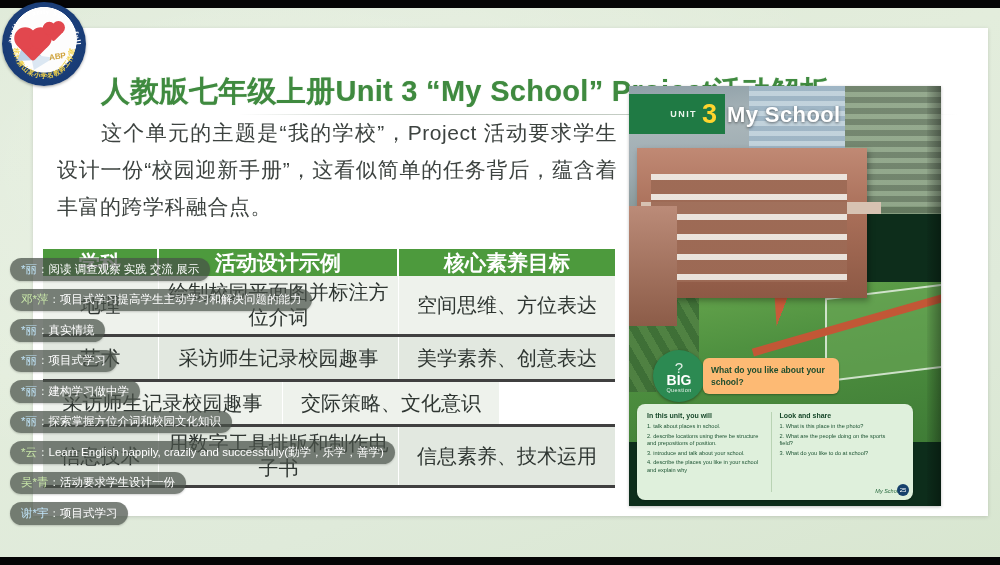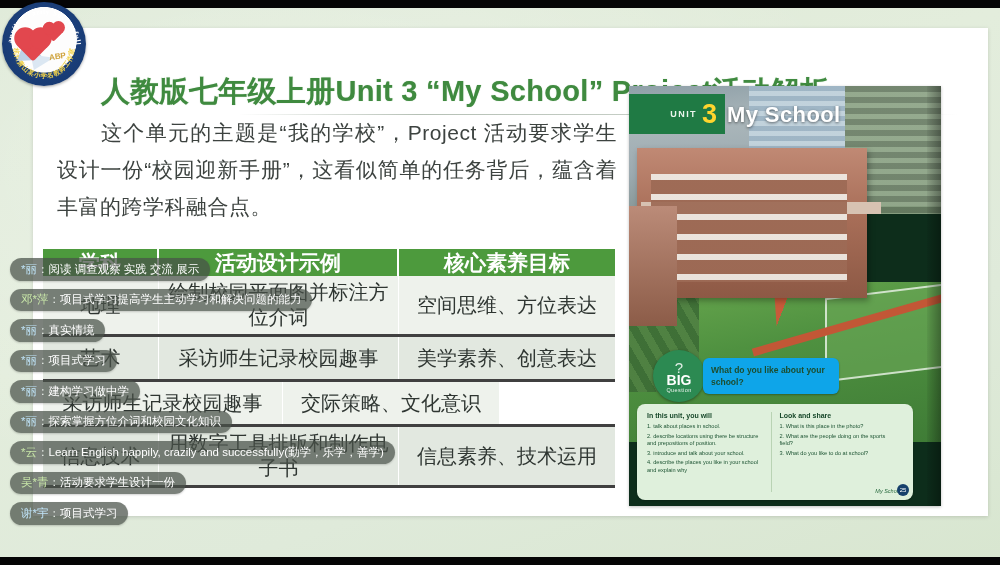--- a/index.html
+++ b/index.html
@@ -146,21 +146,21 @@
   .bigq{
     position:absolute;left:24px;top:264px;width:52px;height:52px;border-radius:50%;
     background:#2c8a52;color:#fff;display:flex;flex-direction:column;
     align-items:center;justify-content:center;box-shadow:0 1px 3px rgba(0,0,0,.4);
   }
   .bigq .qmark{font-size:15px;line-height:10px;opacity:.85;margin-top:3px;}
   .bigq .big{font-size:14px;font-weight:bold;line-height:14px;}
   .bigq .qlabel{font-size:5.5px;letter-spacing:.4px;opacity:.9;}
   .qbubble{
     position:absolute;left:74px;top:272px;width:120px;padding:6px 8px;
-    background:#0ea5e9;border-radius:6px;color:#1d4d2e;font-size:8.5px;
+    background:#fdba74;border-radius:6px;color:#1d4d2e;font-size:8.5px;
     font-weight:bold;line-height:12px;box-shadow:0 1px 2px rgba(0,0,0,.3);
   }
   .panel{
     position:absolute;left:8px;top:318px;width:276px;height:96px;
     background:#dff0dc;border-radius:8px;display:flex;padding:8px 10px;box-sizing:border-box;
     box-shadow:0 1px 2px rgba(0,0,0,.2);
   }
   .panel-col{flex:1;padding-right:6px;}
   .panel-col + .panel-col{border-left:1px solid #b9d3b4;padding-left:8px;}
   .panel-h{font-size:7px;font-weight:bold;color:#17482a;margin-bottom:4px;}

